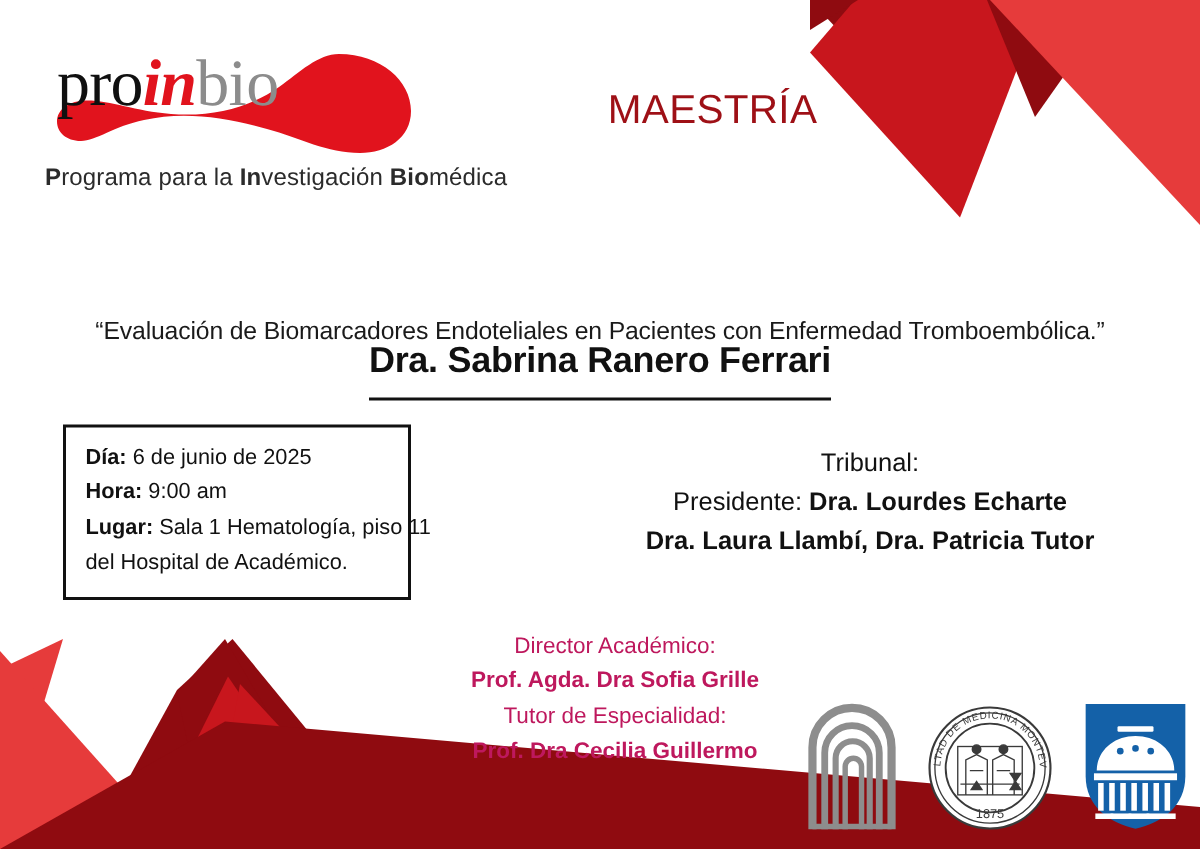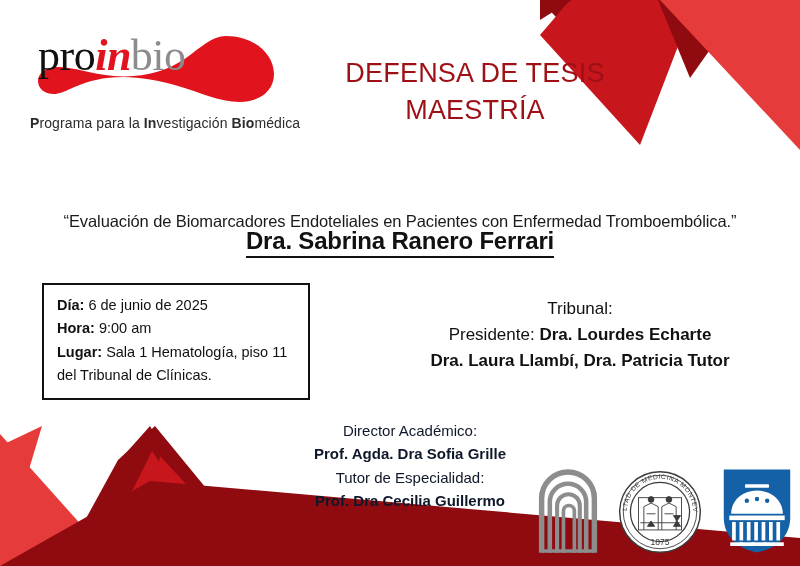--- a/index.html
+++ b/index.html
@@ -47,22 +47,22 @@
     font-family: "Liberation Serif", serif;
     font-size: 44px;
     line-height: 1;
     letter-spacing: -0.5px;
     white-space: nowrap;
   }
   .lw-pro { color: #101010; }
   .lw-in  { color: #e1131d; font-style: italic; font-weight: 700; }
   .lw-bio { color: #8c8c8c; }
   .logo-tagline {
-    margin-top: 7px;
-    font-size: 14px;
+    margin-top: 2px;
+    font-size: 16px;
     color: #2b2b2b;
     letter-spacing: 0.1px;
     white-space: nowrap;
   }
   .logo-tagline b { font-weight: 700; }
 
   
   .headline {
     position: absolute;
     left: 310px;
@@ -94,30 +94,30 @@
     left: 0;
     top: 227px;
     width: 800px;
     text-align: center;
   }
   .candidate span {
     font-size: 24px;
     font-weight: 700;
     color: #111111;
     border-bottom: 2px solid #111111;
-    padding-bottom: 2px;
+    padding-bottom: 11px;
     letter-spacing: -0.2px;
   }
 
   
   .details-box {
     position: absolute;
     left: 42px;
     top: 283px;
-    width: 268px;
+    width: 232px;
     height: 117px;
     box-sizing: border-box;
     border: 2px solid #111111;
     padding: 9px 20px 0 13px;
   }
   .details-line {
     font-size: 14.5px;
     line-height: 1.62;
     color: #111111;
     white-space: nowrap;
@@ -139,21 +139,21 @@
 
   
   .advisors {
     position: absolute;
     left: 200px;
     top: 419px;
     width: 420px;
     text-align: center;
     font-size: 15px;
     line-height: 1.55;
-    color: #0f172a;
+    color: #be185d;
   }
   .advisors b { font-weight: 700; margin-top: 45px; }
 
   
   .inst-logos {
     position: absolute;
     left: 538px;
     top: 450px;
     width: 255px;
     height: 105px;
@@ -195,35 +195,34 @@
     <div class="logo-mark">
       <svg viewBox="0 0 260 80" width="260" height="80" xmlns="http://www.w3.org/2000/svg">
         <path d="M196 8 C224 8 244 26 244 46 C244 64 228 74 210 74 C188 74 170 64 148 58 C120 50 92 46 66 52 C46 56 34 66 24 66 C14 66 8 60 8 53 C8 45 16 39 28 39 C44 39 60 46 84 48 C112 50 136 44 156 30 C170 20 182 8 196 8 Z" fill="#e1131d"></path>
       </svg>
       <div class="logo-word"><span class="lw-pro">pro</span><span class="lw-in">in</span><span class="lw-bio">bio</span></div>
     </div>
     <div class="logo-tagline"><b>P</b><span>rograma para la </span><b>In</b><span>vestigación </span><b>Bio</b><span>médica</span></div>
   </div>
 
   <div class="headline">
-    <div>DEFENSA DE TESIS</div>
     <div>MAESTRÍA</div>
   </div>
 
   <div class="thesis-title">“Evaluación de Biomarcadores Endoteliales en Pacientes con Enfermedad Tromboembólica.”</div>
 
   <div class="candidate">
     <span>Dra. Sabrina Ranero Ferrari</span>
   </div>
 
   <div class="details-box">
     <div class="details-line"><b>Día:</b><span> 6 de junio de 2025</span></div>
     <div class="details-line"><b>Hora:</b><span> 9:00 am</span></div>
     <div class="details-line"><b>Lugar:</b><span> Sala 1 Hematología, piso 11</span></div>
-    <div class="details-line">del Tribunal de Clínicas.</div>
+    <div class="details-line">del Hospital de Académico.</div>
   </div>
 
   <div class="tribunal">
     <div>Tribunal:</div>
     <div><span>Presidente: </span><b>Dra. Lourdes Echarte</b></div>
     <div><b>Dra. Laura Llambí, Dra. Patricia Tutor</b></div>
   </div>
 
   <div class="advisors">
     <div>Director Académico:</div>

